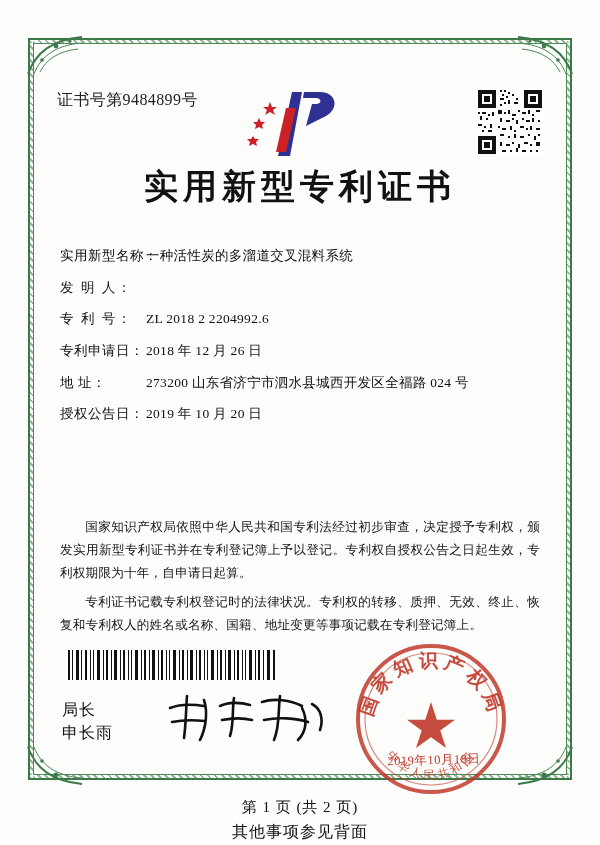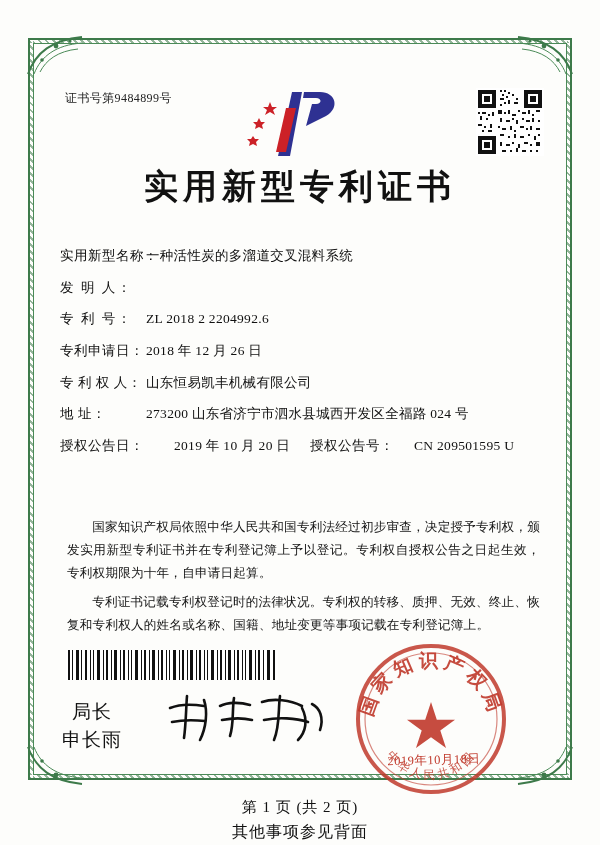--- a/index.html
+++ b/index.html
@@ -68,24 +68,23 @@
   .corner.tl { left: 26px;  top: 34px; }
   .corner.tr { right: 26px; top: 34px; transform: scaleX(-1); }
   .corner.bl { left: 26px;  bottom: 58px; transform: scaleY(-1); }
   .corner.br { right: 26px; bottom: 58px; transform: scale(-1,-1); }
 
   
   .cert-no {
     position: absolute;
     left: 57px;
     top: 90px;
-    font-size: 12px;
+    font-size: 16px;
     letter-spacing: 0.4px;
     color: #222;
-    margin-left: 8px;
   }
 
   .logo {
     position: absolute;
     left: 246px;
     top: 86px;
     width: 108px;
     height: 74px;
   }
 
@@ -130,57 +129,56 @@
     flex: 0 0 auto;
     white-space: nowrap;
     letter-spacing: 0.5px;
   }
   .flabel.w4 { width: 86px; letter-spacing: 2px; }
   .flabel.w5 { width: 86px; }
   .fvalue {
     flex: 1 1 auto;
     letter-spacing: 0.3px;
   }
-  .half-left { display: flex; align-items: flex-end; width: 250px; gap: 28px; }
+  .half-left { display: flex; align-items: flex-end; width: 250px; }
   .half-right { display: flex; align-items: baseline; }
   .half-right .flabel { width: 104px; letter-spacing: 0.5px; }
 
   
   .paras {
     position: absolute;
     left: 60px;
     top: 516px;
     width: 480px;
     font-size: 12.6px;
     line-height: 1.82;
     text-align: justify;
     color: #151515;
     letter-spacing: 0.2px;
   }
-  .para { text-indent: 2em; margin: 0 0 6px 7px; }
+  .para { text-indent: 2em; margin: 0 0 6px 0; }
 
   
   .barcode {
     position: absolute;
     left: 66px;
     top: 650px;
     width: 212px;
     height: 30px;
   }
 
   
   .sign-label {
     position: absolute;
     left: 62px;
     top: 698px;
-    font-size: 19px;
+    font-size: 16px;
     line-height: 1.45;
     letter-spacing: 1px;
     color: #111;
-    text-align: center;
   }
   .signature {
     position: absolute;
     left: 162px;
     top: 690px;
     width: 170px;
     height: 54px;
   }
 
   
@@ -379,35 +377,27 @@
     </div>
     <div class="frow">
       <span class="flabel w4">专 利 号：</span>
       <span class="fvalue">ZL 2018 2 2204992.6</span>
     </div>
     <div class="frow">
       <span class="flabel w5">专利申请日：</span>
       <span class="fvalue">2018 年 12 月 26 日</span>
     </div>
     <div class="frow">
-      <span class="flabel w5">专 利 权 人：</span>
-      <span class="fvalue">山东恒易凯丰机械有限公司</span>
-    </div>
-    <div class="frow">
       <span class="flabel w5">地        址：</span>
       <span class="fvalue">273200 山东省济宁市泗水县城西开发区全福路 024 号</span>
     </div>
     <div class="frow split">
       <span class="half-left">
         <span class="flabel w5">授权公告日：</span>
         <span class="fvalue">2019 年 10 月 20 日</span>
-      </span>
-      <span class="half-right">
-        <span class="flabel">授权公告号：</span>
-        <span class="fvalue">CN 209501595 U</span>
       </span>
     </div>
   </div>
 
   <div class="paras">
     <p class="para">国家知识产权局依照中华人民共和国专利法经过初步审查，决定授予专利权，颁发实用新型专利证书并在专利登记簿上予以登记。专利权自授权公告之日起生效，专利权期限为十年，自申请日起算。</p>
     <p class="para">专利证书记载专利权登记时的法律状况。专利权的转移、质押、无效、终止、恢复和专利权人的姓名或名称、国籍、地址变更等事项记载在专利登记簿上。</p>
   </div>
 
   <div class="barcode">

